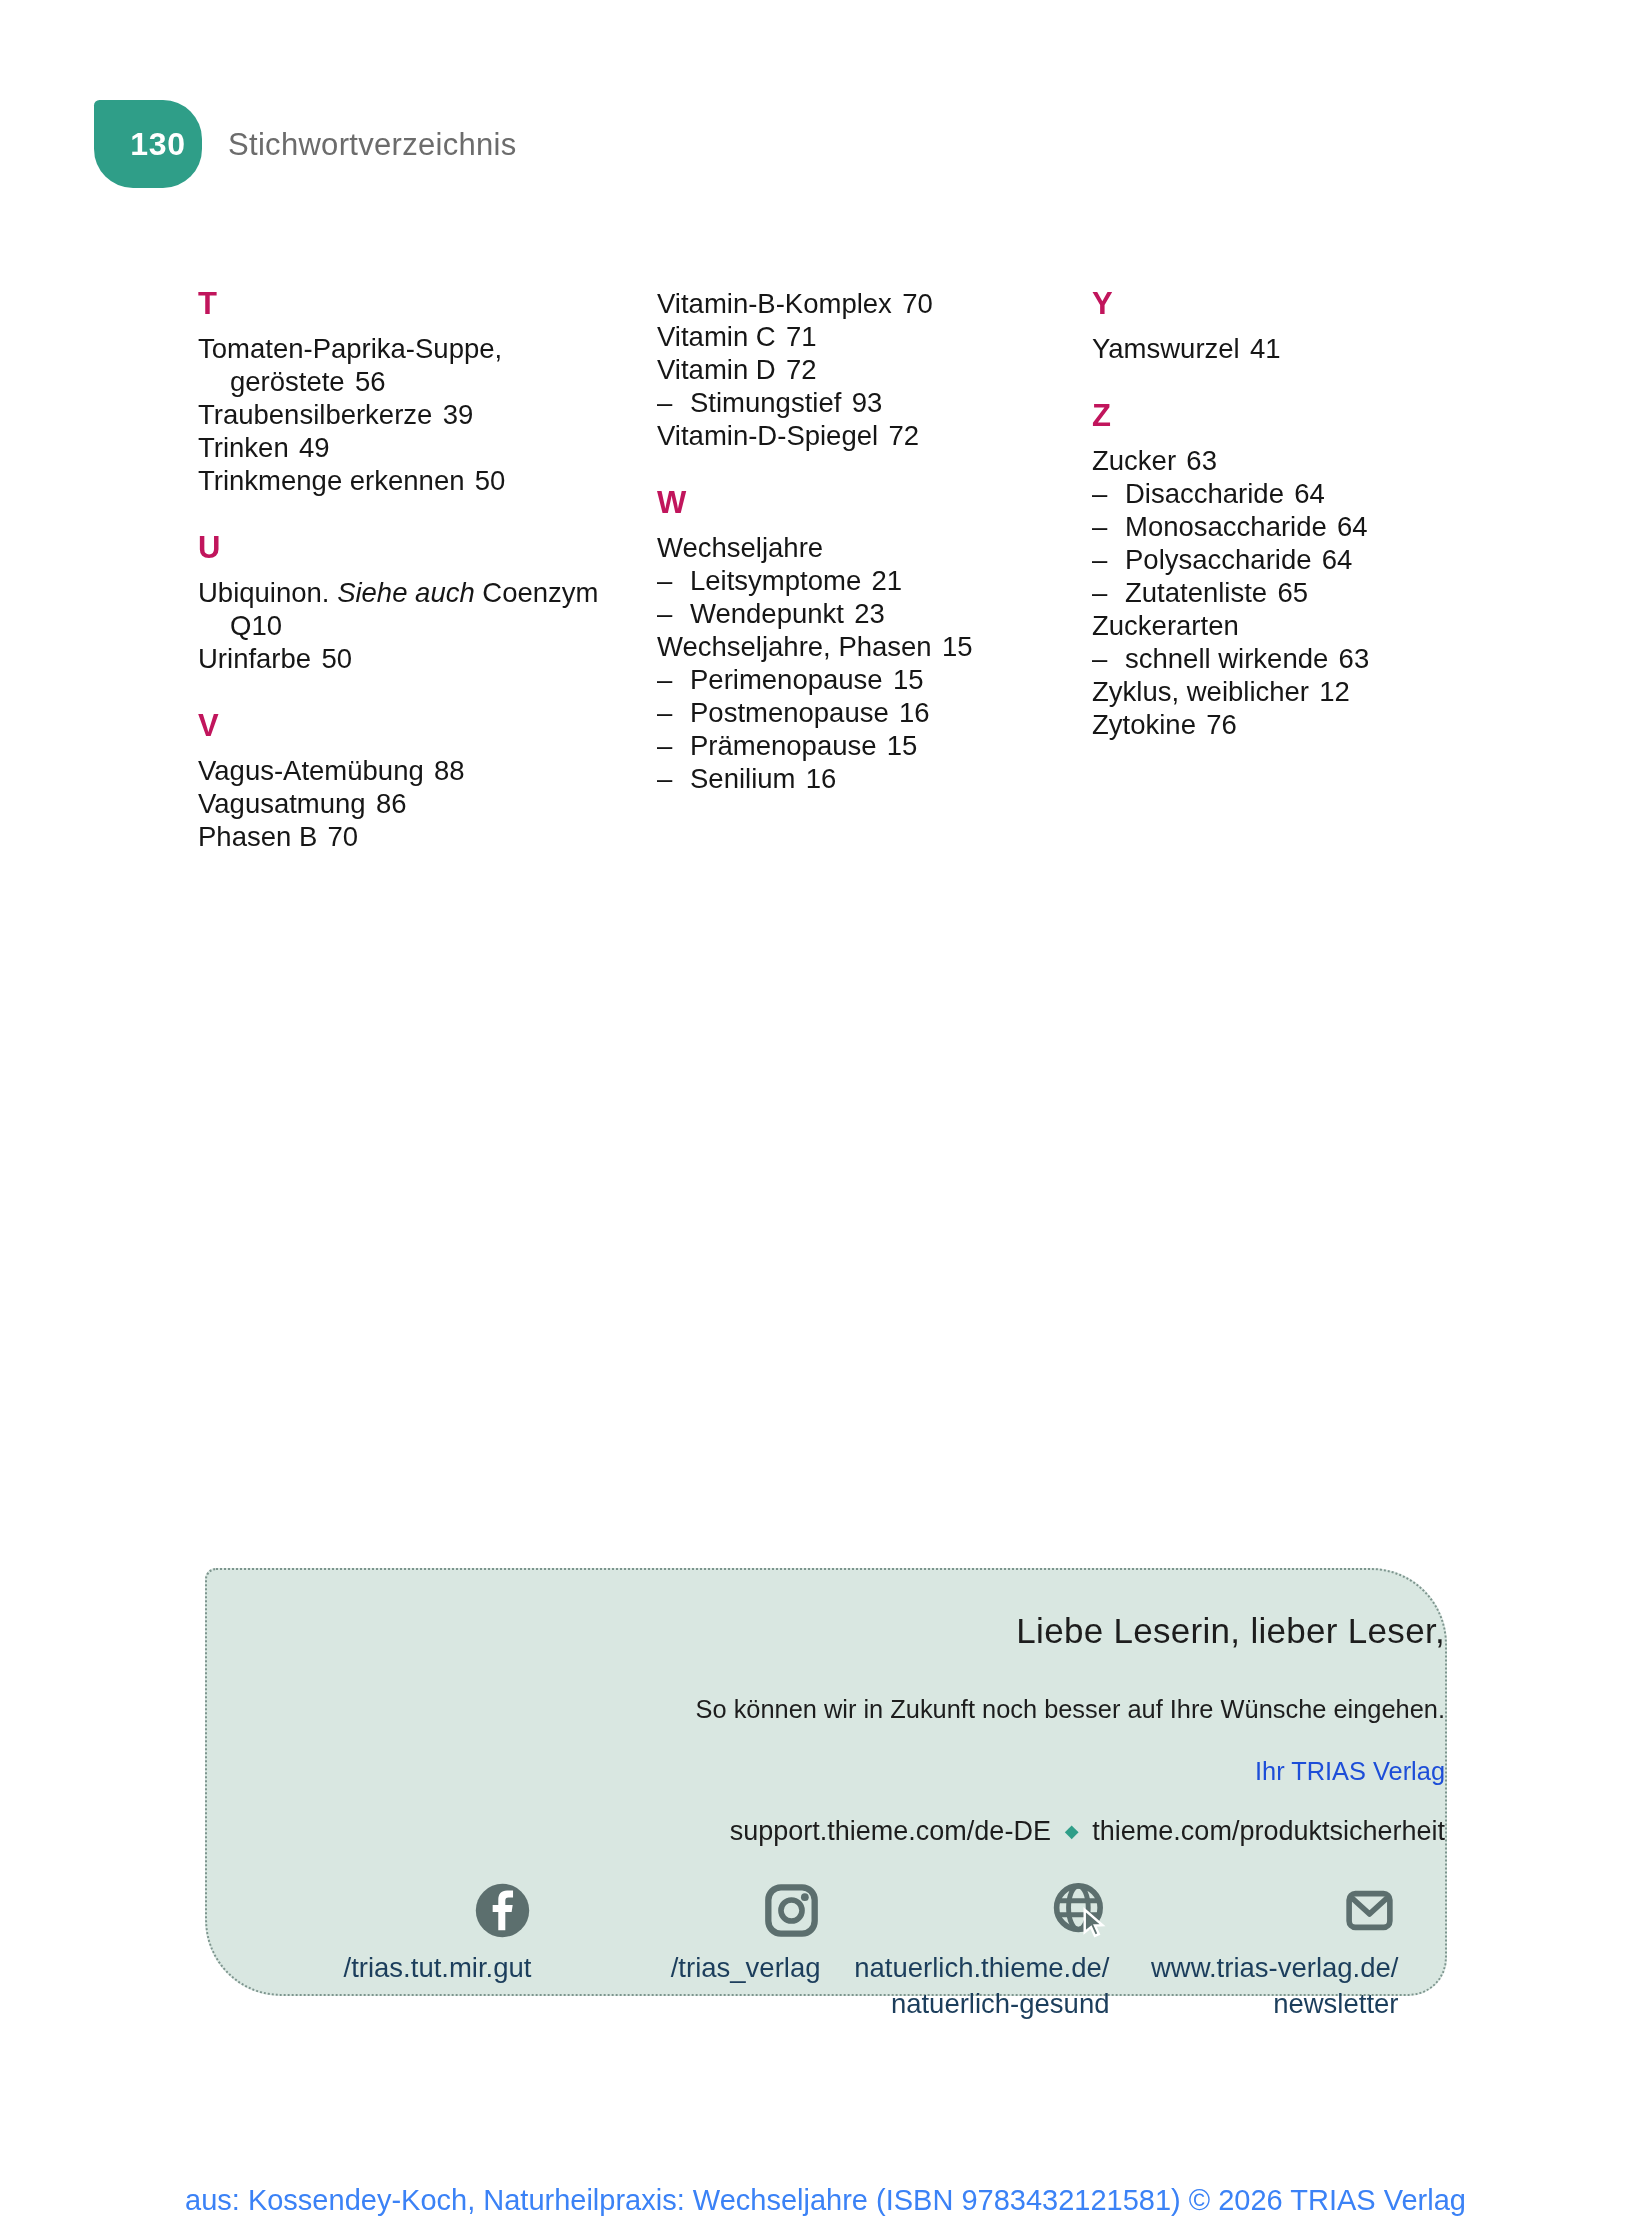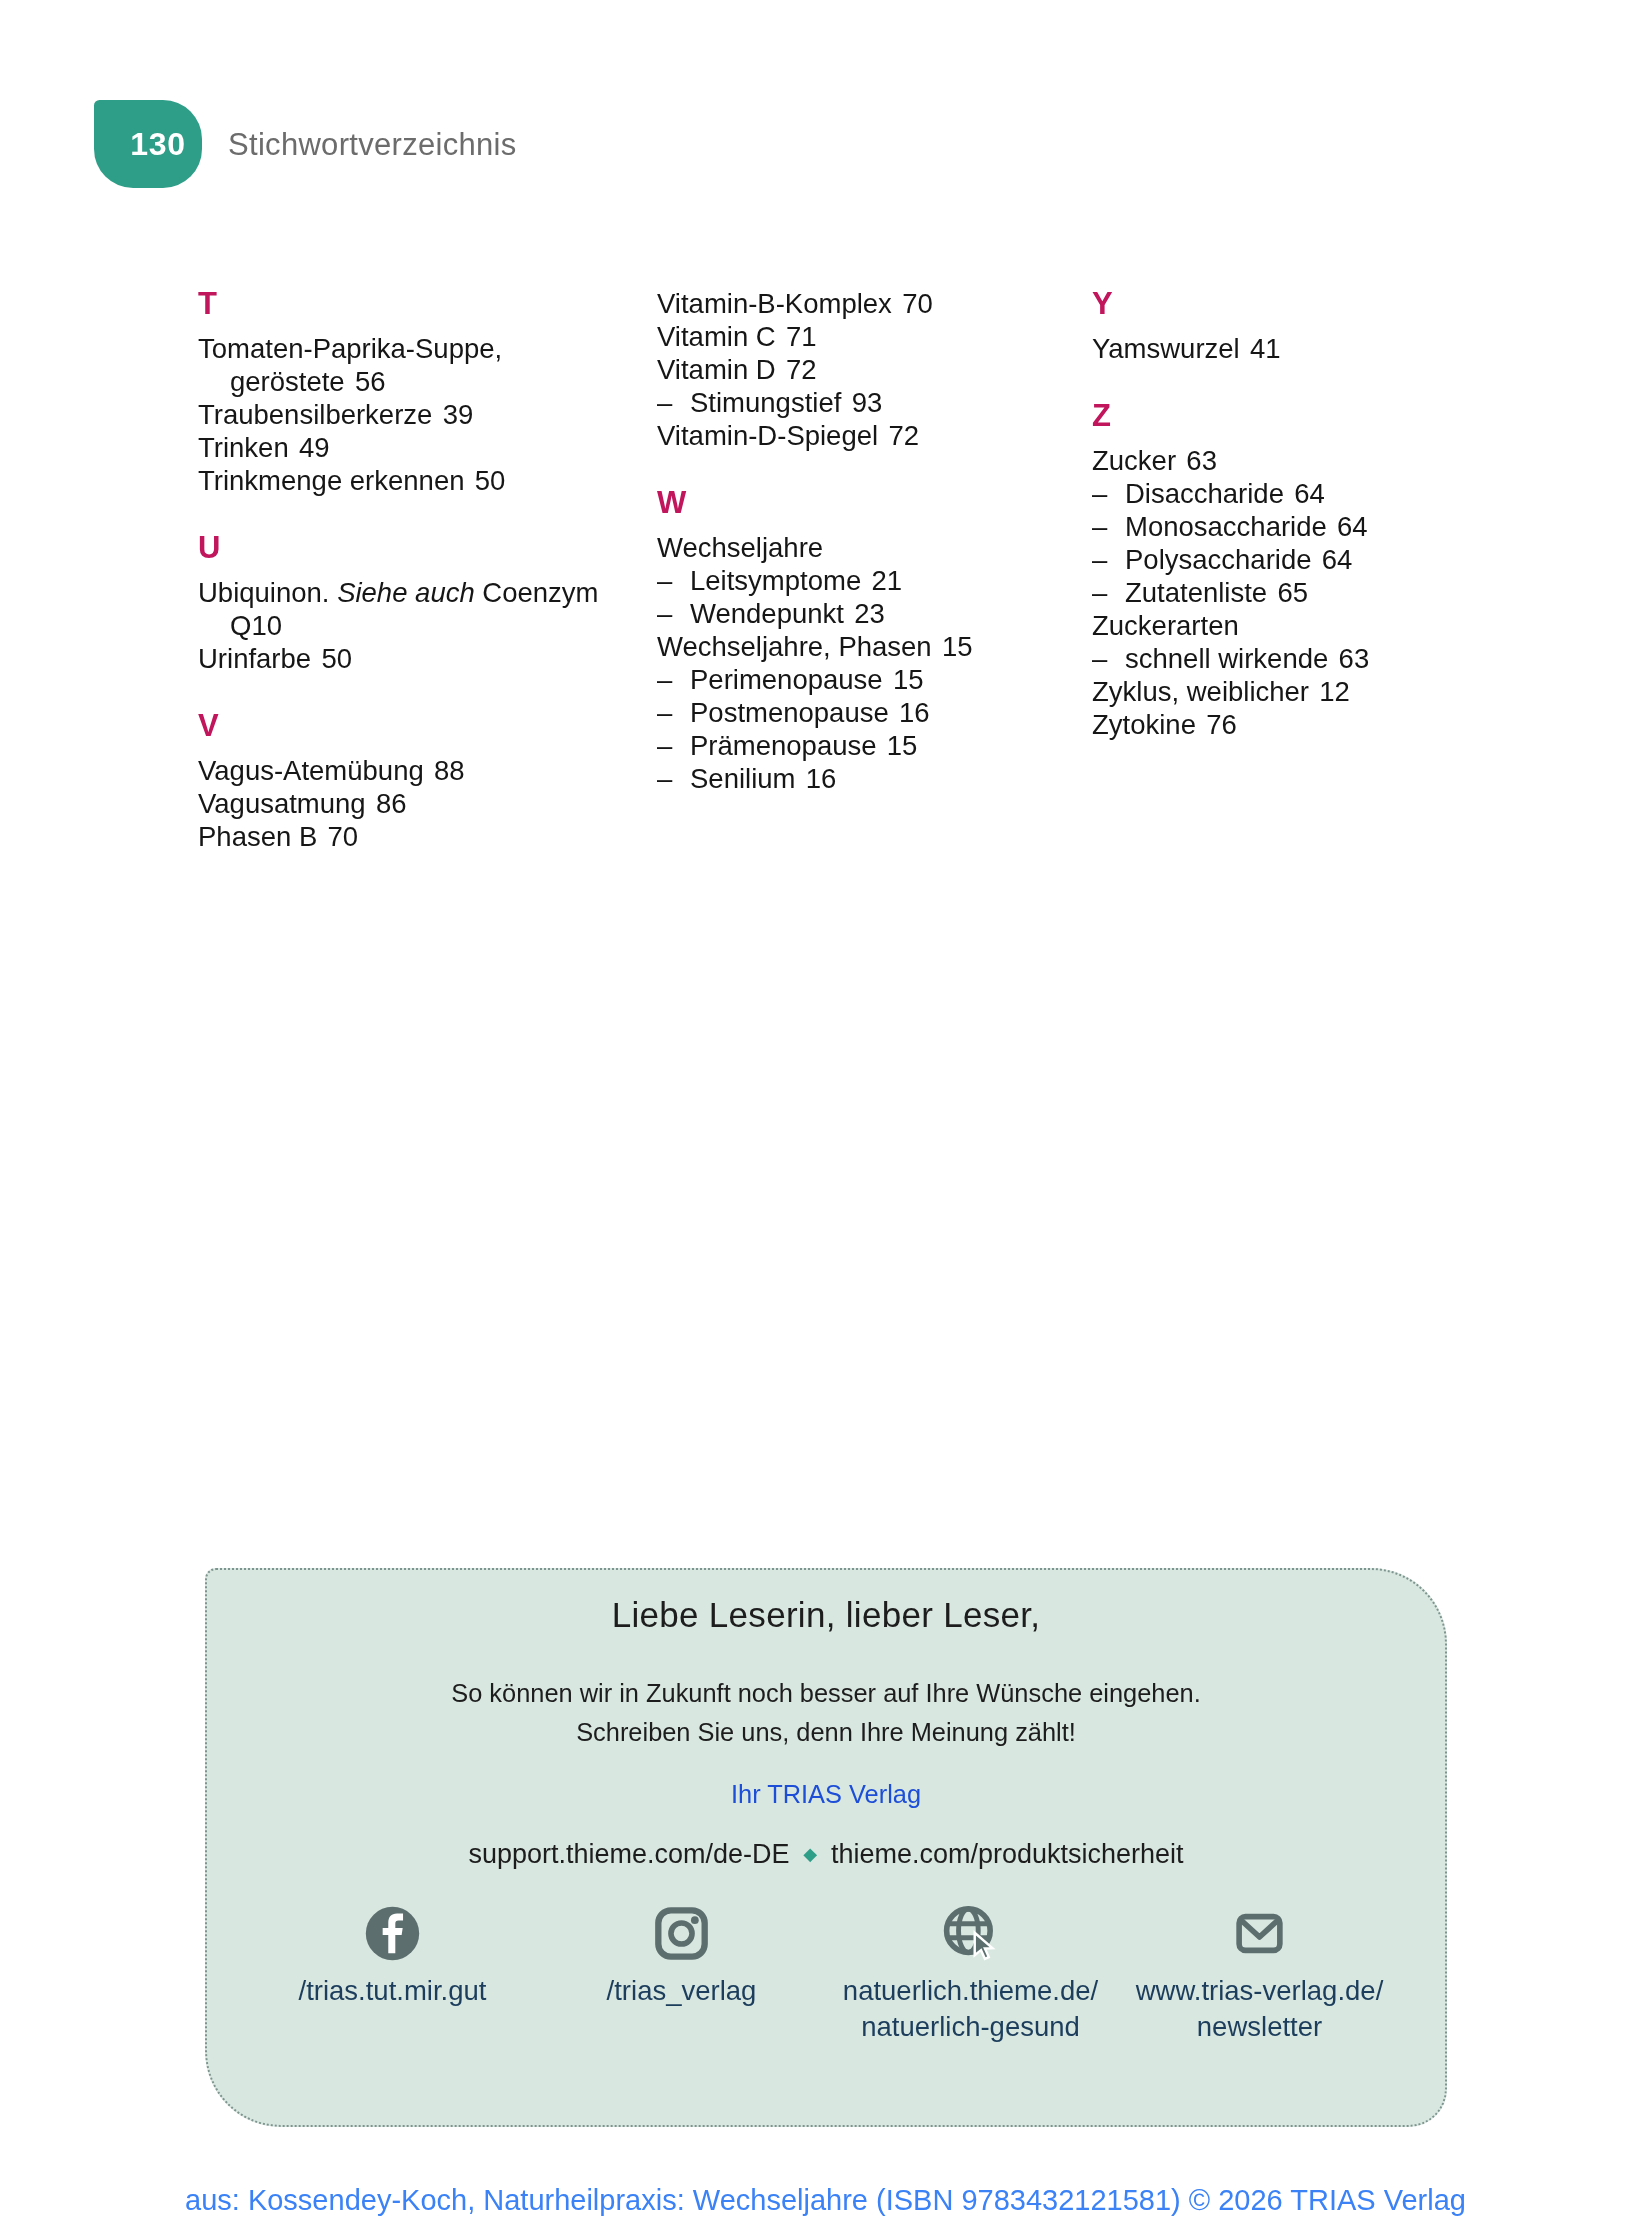--- a/index.html
+++ b/index.html
@@ -25,23 +25,23 @@
   #col0{left:0;} #col1{left:459px;} #col2{left:894px;}
   .block.gap{margin-top:34px;}
   .letter{font-size:31px;font-weight:700;color:#c1155c;line-height:34px;margin-bottom:11px;}
   .entry{font-size:27.5px;line-height:33px;color:#161616;}
   .entry .pg{margin-left:10.3px;}
   .entry.indent{padding-left:32px;}
   .entry .dash{display:inline-block;width:33px;}
   .entry i{font-style:italic;}
   
   .box{
-    position:absolute;left:205px;top:1568px;width:1242px;height:559px;box-sizing:border-box;
+    position:absolute;left:205px;top:1568px;width:1242px;height:428px;box-sizing:border-box;
     background:#d9e7e1;border:2.1px dotted #7d958e;border-radius:11px 76px 38px 76px;
-    text-align:center;padding-top:25px;
+    text-align:right;padding-top:41px;
   }
   .box h2{margin:0 0 39px;font-size:35px;font-weight:500;color:#1d1d1d;letter-spacing:0.3px;}
   .box .line{margin:0;font-size:25.4px;line-height:39px;color:#1d1d1d;}
   .box .sig{margin:28px 0 0;font-size:25.4px;color:#1d4ed8;}
   .box .support{margin:30px 0 0;font-size:27px;color:#1d1d1d;}
   .support .diamond{color:#2f9e88;font-size:18px;vertical-align:3.4px;margin:0 13.8px;}
   .socials{margin-top:34px;display:flex;justify-content:center;align-items:flex-start;padding:0 41px;}
   .social{flex:1;padding:0 5.5px;}
   .social .icn{display:inline-block;height:59px;}
   .social .icn svg{height:59px;width:auto;display:block;margin:0 auto;}
@@ -122,21 +122,20 @@
         <div class="entry"><span class="dash">–</span><span><span>schnell wirkende</span></span><span class="pg">63</span></div>
         <div class="entry"><span><span>Zyklus, weiblicher</span></span><span class="pg">12</span></div>
         <div class="entry"><span><span>Zytokine</span></span><span class="pg">76</span></div>
       </div>
     </div>
 </main>
 
 <section class="box">
   <h2>Liebe Leserin, lieber Leser,</h2>
   <p class="line">So können wir in Zukunft noch besser auf Ihre Wünsche eingehen.</p>
-  <p class="line">Schreiben Sie uns, denn Ihre Meinung zählt!</p>
   <p class="sig">Ihr TRIAS Verlag</p>
   <p class="support">
     <span>support.thieme.com/de-DE</span><span class="diamond">◆</span><span>thieme.com/produktsicherheit</span>
   </p>
   <div class="socials" id="socials">
       <div class="social"><span class="icn"><svg viewBox="0 0 84 84">
             <circle cx="42" cy="42" r="38" fill="#5c6f6e"></circle>
             <path d="M46 70 V44 h9 l1.5 -10 H46 v-6 c0 -3 1.2 -4.5 4.6 -4.5 H57 V13.5 h-8.5 C40 13.5 36 18.8 36 26.5 V34 h-8 v10 h8 v26 z" fill="#fff"></path>
           </svg></span><div class="social-label">
           <div>/trias.tut.mir.gut</div>

